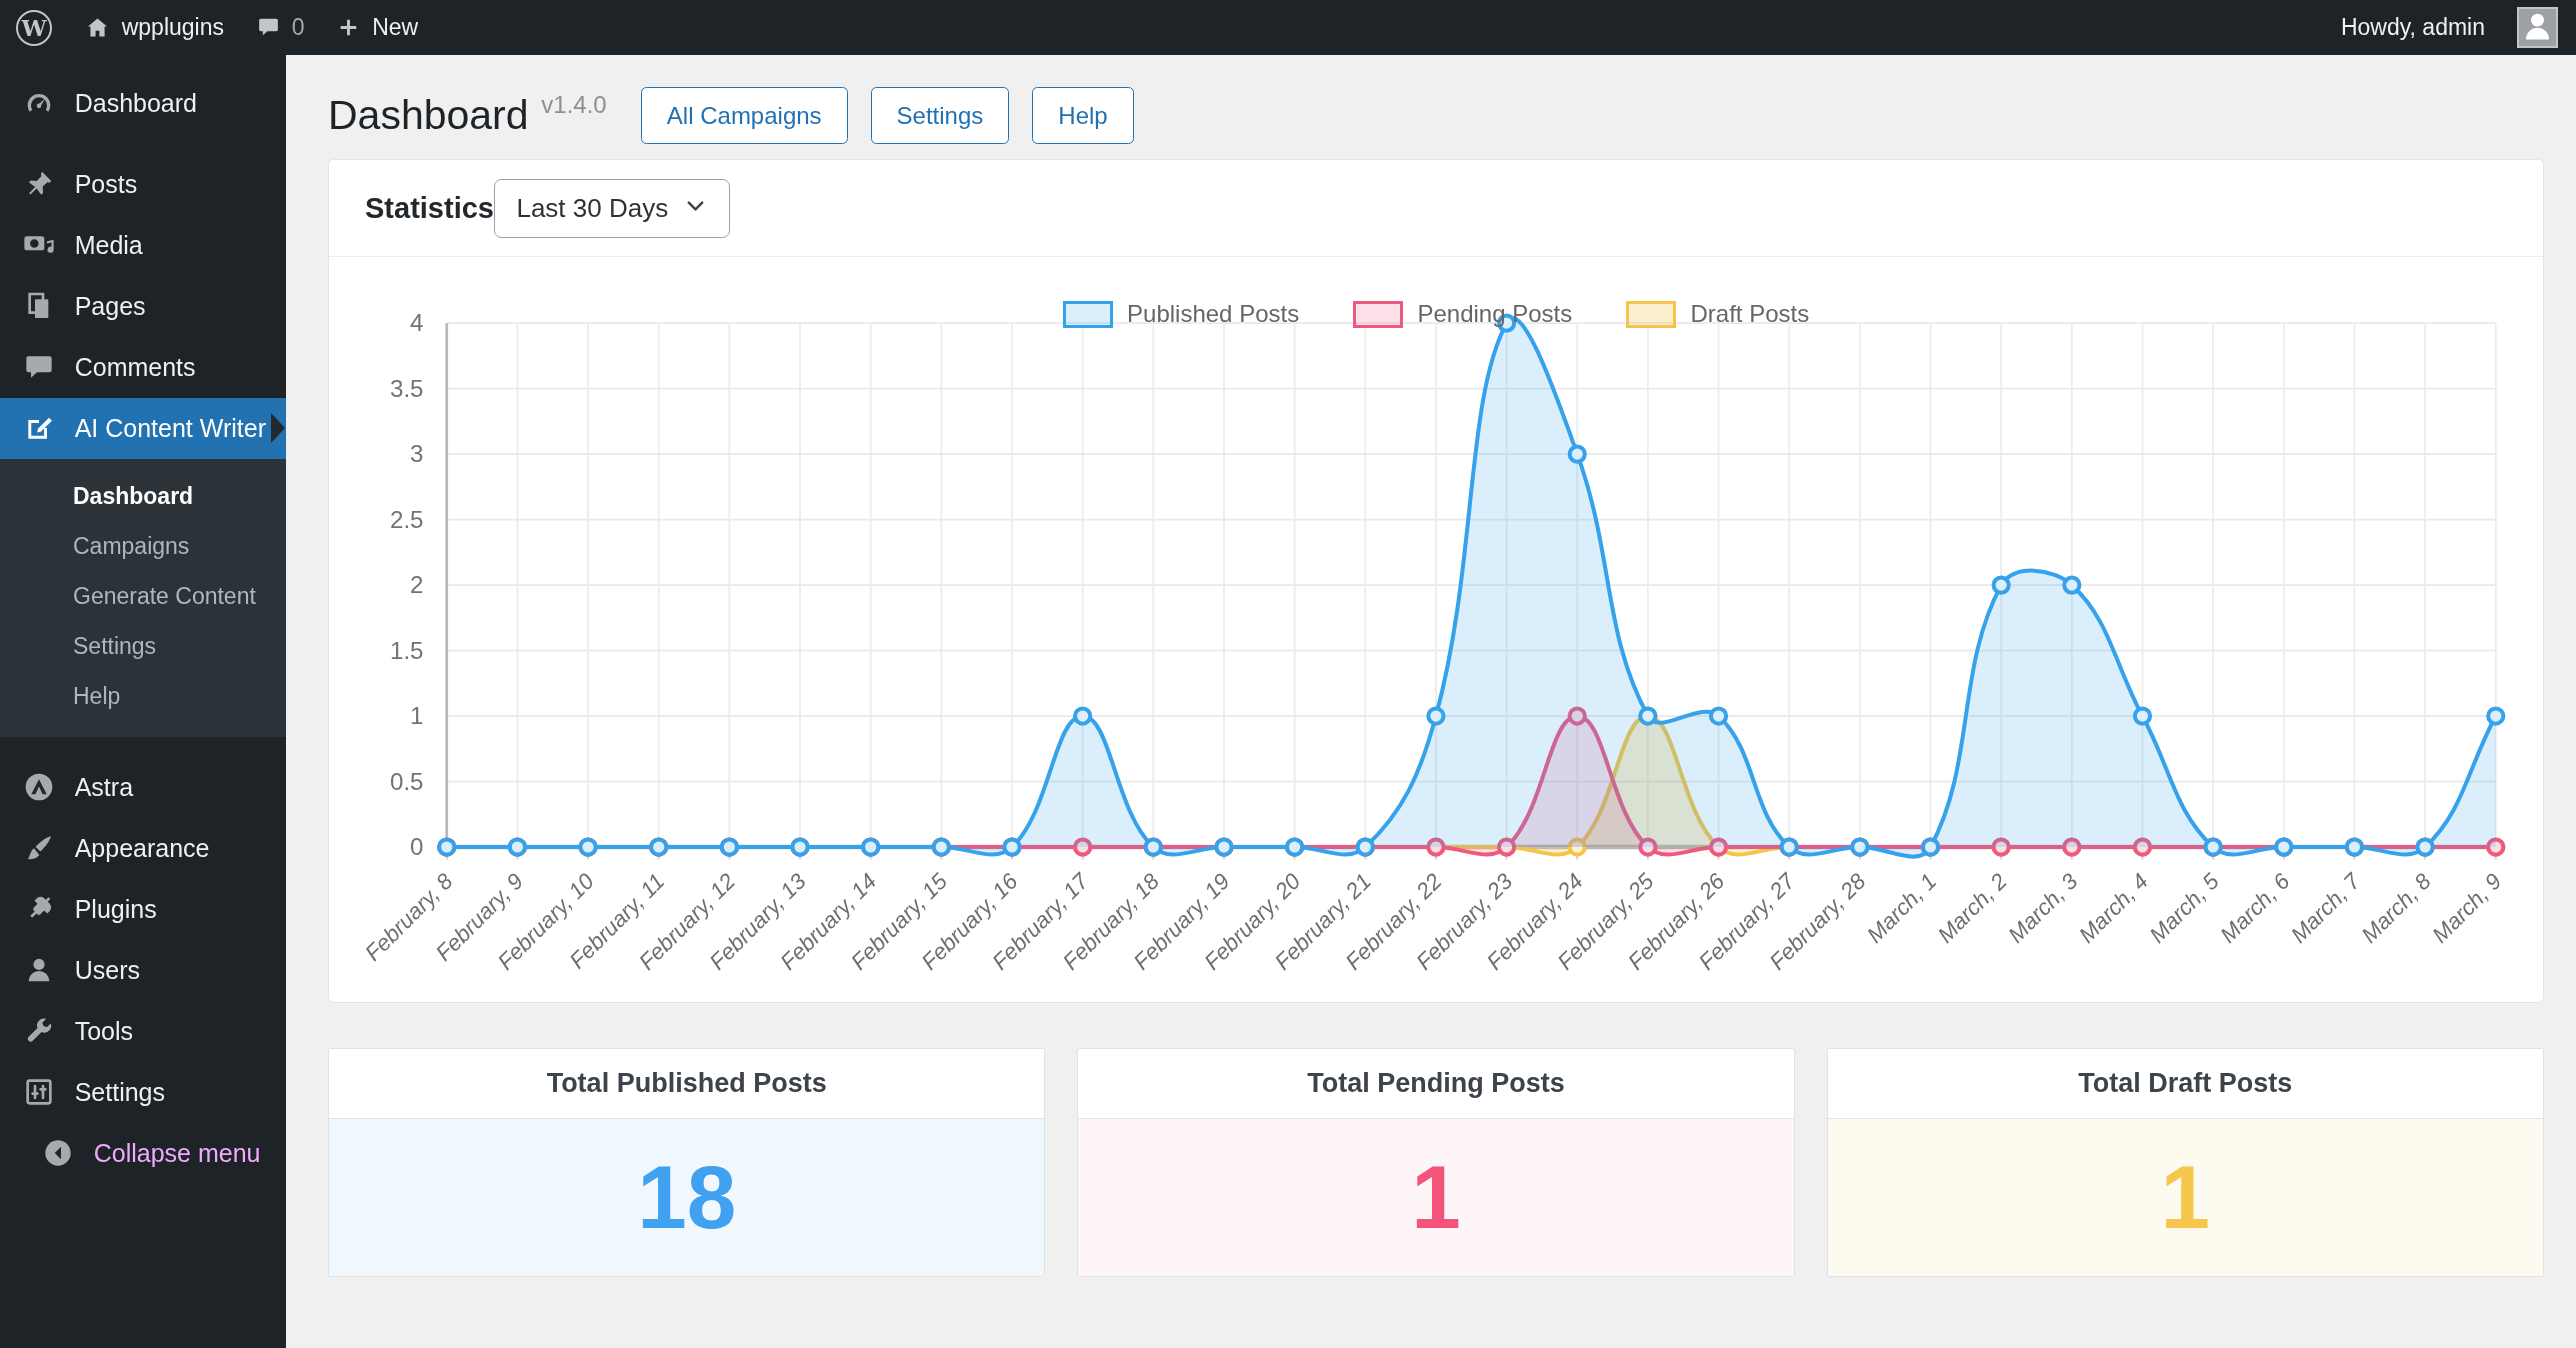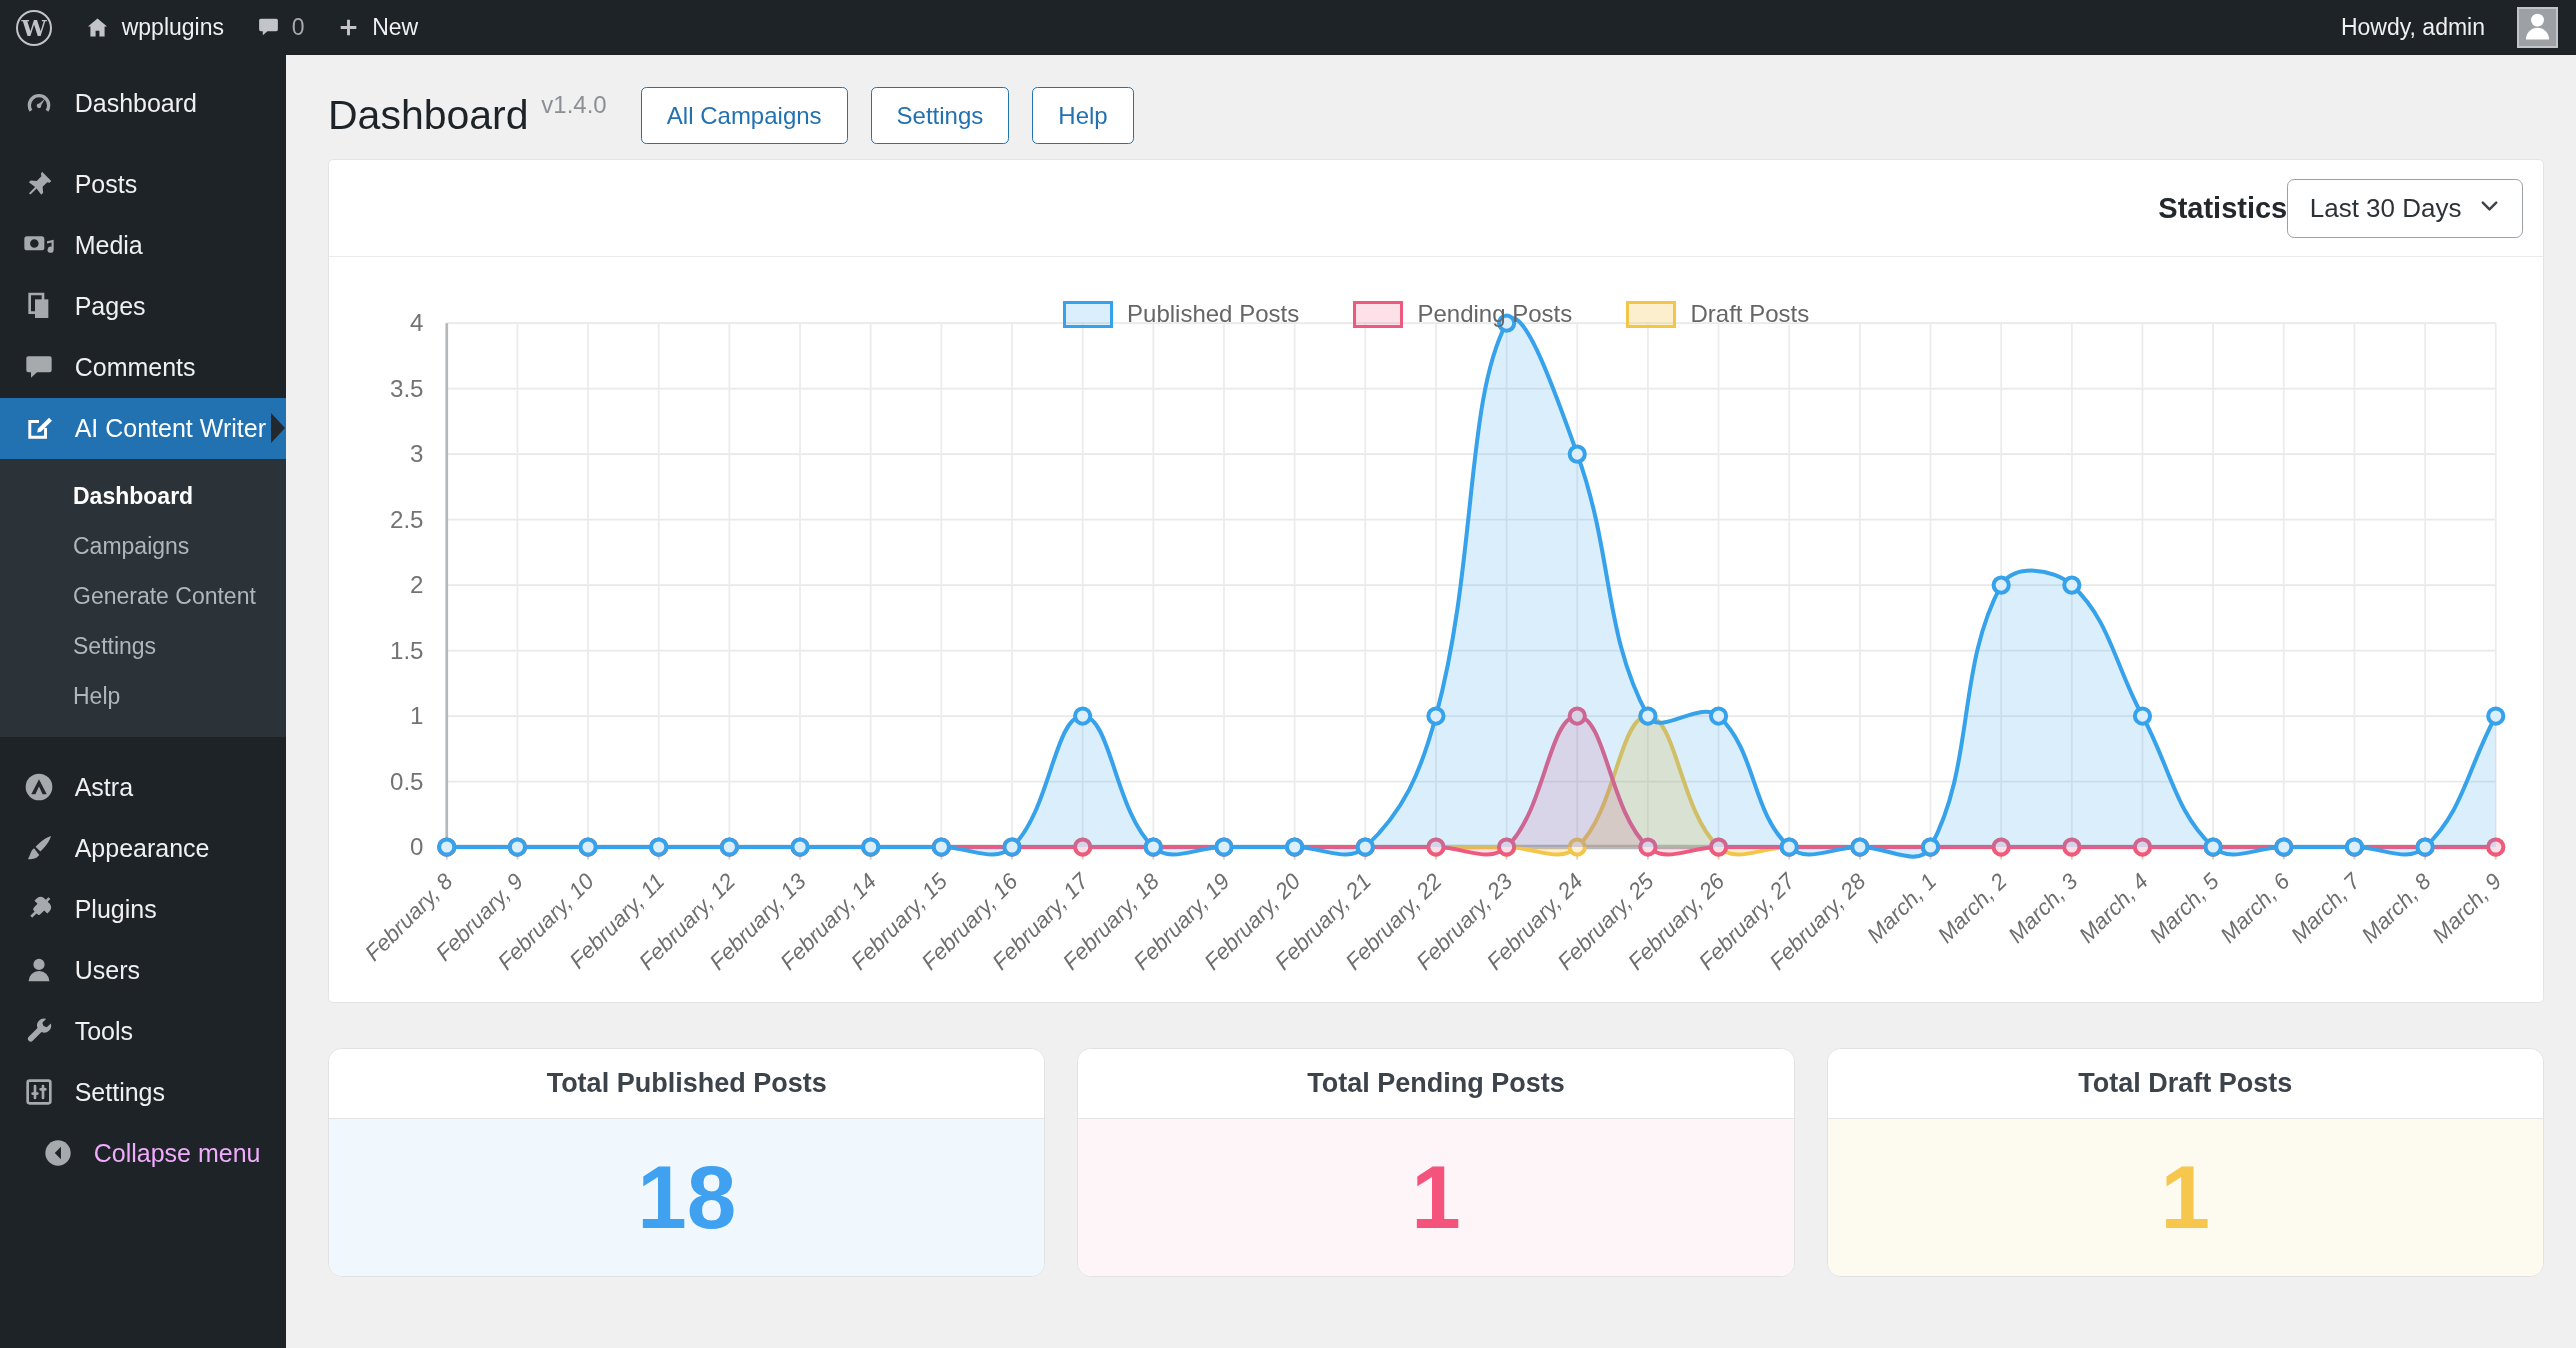--- a/index.html
+++ b/index.html
@@ -41,35 +41,35 @@
   .page-header { display:flex; align-items:center; margin:32px 0 0 42px; gap:27px; }
   .page-title { font-size:41px; font-weight:400; color:#1d2327; }
   .page-version { font-size:24px; color:#8c8f94; position:relative; top:-10.7px; margin-left:-14.3px; }
   .hdr-buttons { display:flex; gap:23px; margin-left:7.2px; }
   .wp-btn { height:57px; padding:0 25px; background:#fff; border:1.8px solid #2271b1; border-radius:5.4px;
     color:#2271b1; font-size:24px; font-family:"Liberation Sans", sans-serif; cursor:pointer; }
 
   
   .panel { position:absolute; left:42px; top:104px; width:2216px; height:844px; background:#fff;
     border:1.8px solid #e2e4e7; border-radius:5.4px; }
-  .panel-header { height:97px; display:flex; align-items:center; justify-content:flex-end;
-    padding:0 20px; border-bottom:1.8px solid #ececec; }
+  .panel-header { height:97px; display:flex; align-items:center; justify-content:flex-start;
+    padding:0 36px; border-bottom:1.8px solid #ececec; }
   .panel-title { font-size:29px; font-weight:bold; color:#23282d; }
   .range-select { display:flex; align-items:center; gap:16px; height:59px; padding:0 21.5px;
     border:1.8px solid #9aa0a6; border-radius:7.2px; font-size:26px; color:#2c3338; background:#fff; cursor:pointer; }
   .chart-wrap { position:relative; width:100%; height:742px; }
   .chart-svg { position:absolute; left:0; top:0; width:2213px; height:742px; }
   .legend { position:absolute; top:23px; left:0; width:100%; display:flex; justify-content:center; gap:54px; z-index:2;margin-top:20px; }
   .legend-item { display:flex; align-items:center; gap:14.3px; cursor:pointer; }
   .legend-swatch { width:50px; height:27px; border:3.6px solid #000; }
   .legend-label { font-size:24px; color:#666; }
 
   
   .cards { position:absolute; left:42px; top:993px; width:2216px; display:flex; gap:32px; }
-  .card { flex:1; background:#fff; border:1.8px solid #e0e2e4; border-radius:14px; overflow:hidden; }
+  .card { flex:1; background:#fff; border:1.8px solid #e0e2e4; border-radius:3px; overflow:hidden; }
   .card-header { height:70px; display:flex; align-items:center; justify-content:center;
     font-size:27px; font-weight:bold; color:#3c434a; border-bottom:1.8px solid #e4e4e4; background:#fff; }
   .card-body { height:157px; display:flex; align-items:center; justify-content:center; }
   .card-value { font-size:89px; font-weight:bold; }
 </style>
 </head>
 <body>
 
 <div class="admin-bar">
   <div class="ab-left">

